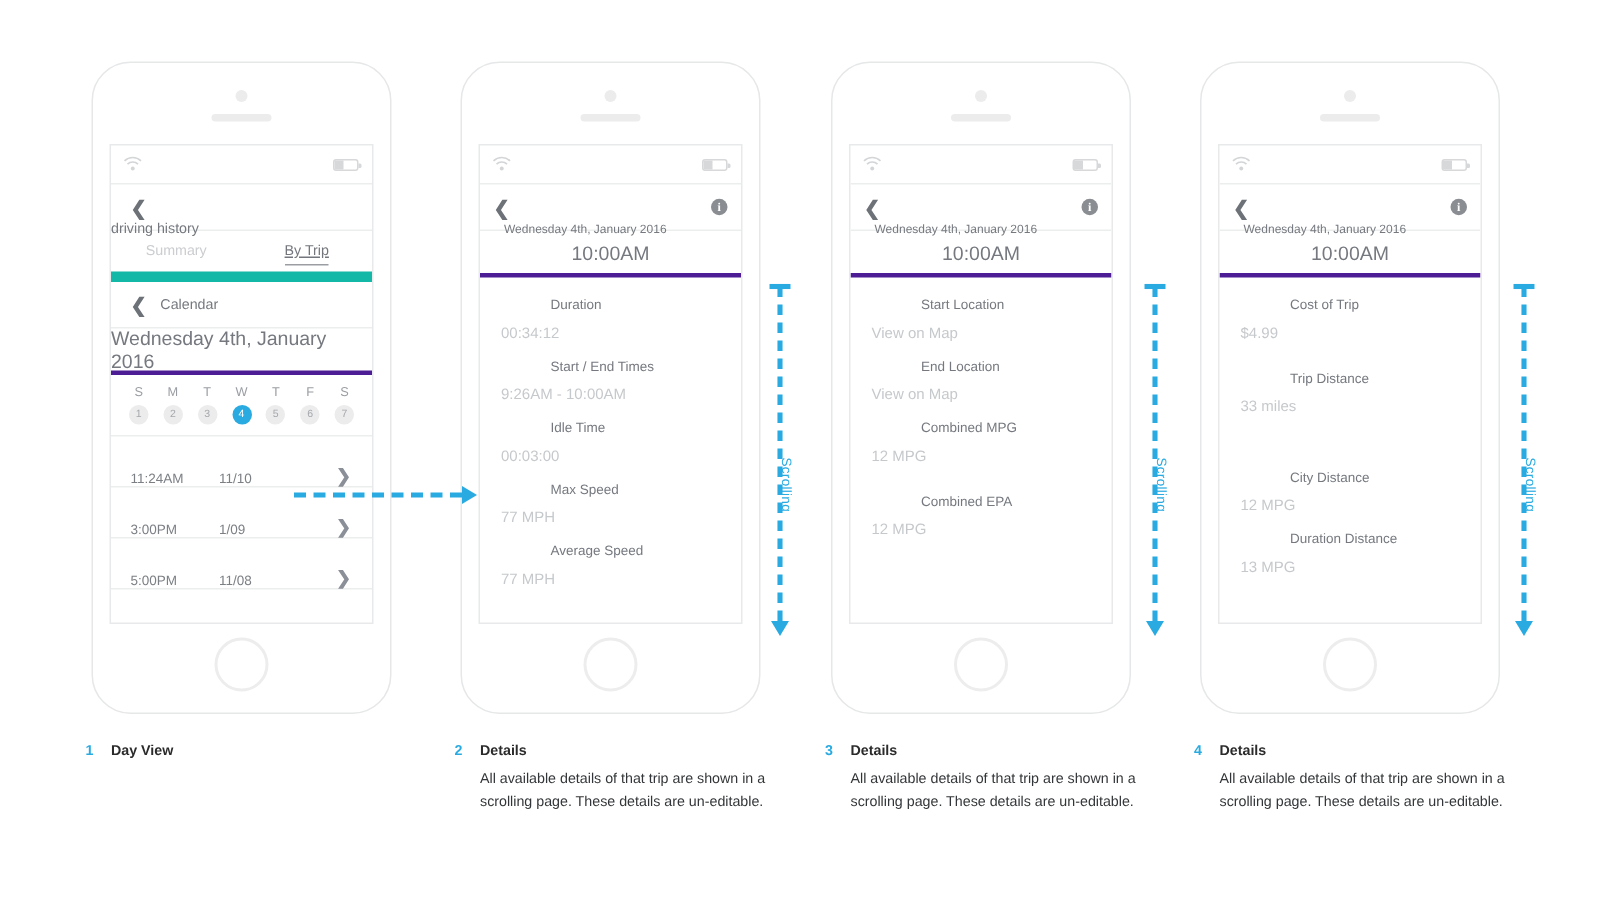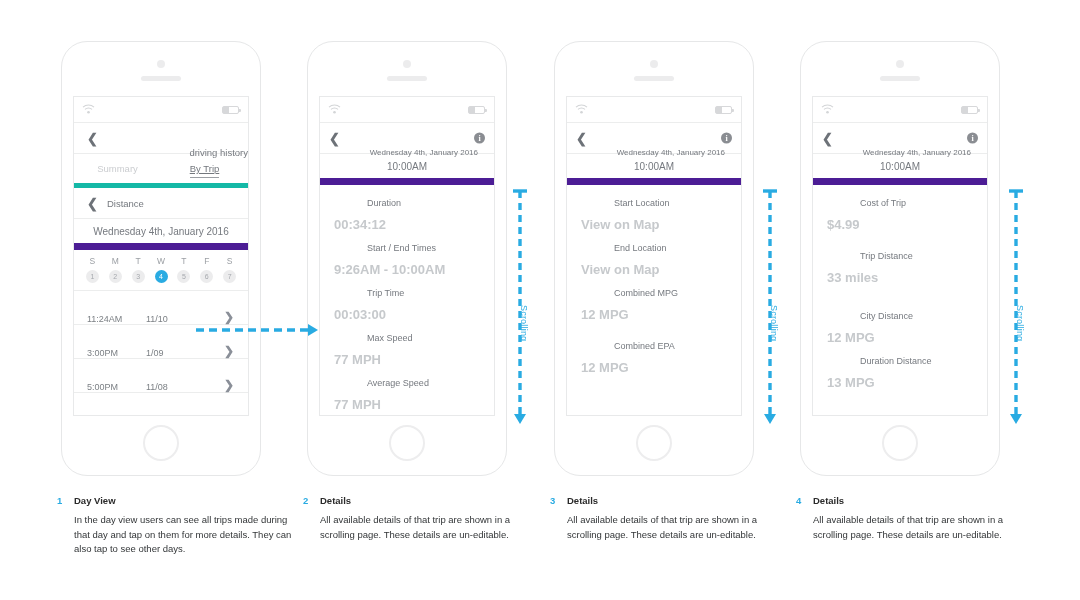--- a/index.html
+++ b/index.html
@@ -79,41 +79,41 @@
     border-bottom: 1px solid #eceded;
     display: flex; align-items: center;
     position: relative;
   }
   .chevron-left {
     font-size: 13px; color: #6d7278;
     font-weight: bold;
     line-height: 1;
   }
   .nav-title {
-    flex: 1; text-align: right;
+    flex: 1; text-align: left;
     font-size: 9.5px; color: #75797f; margin-top: 28px;
   }
   .nav1 .chevron-left { position: absolute; left: 13px; }
   .nav-date .chevron-left { position: absolute; left: 9px; }
   .nav-date .nav-title { font-size: 8px; padding: 0 16px; }
   .info-icon {
     position: absolute; right: 9px; top: 50%;
     transform: translateY(-50%);
     width: 11px; height: 11px; border-radius: 50%;
     background: #8a8d92;
     color: #fff; font-size: 8px; font-weight: bold;
     font-family: "Liberation Serif", serif;
     display: flex; align-items: center; justify-content: center;
     line-height: 1;
   }
 
   
   .tabs {
     height: 34px;
-    border-bottom: 5px solid #14b8a6;
+    border-bottom: 7px solid #14b8a6;
     display: flex; align-items: center;
   }
   .tab { flex: 1; text-align: center; font-size: 9.5px; }
   .tab.inactive { color: #cbcdd0; }
   .tab.active { color: #73777d; }
   .tab.active .tab-label {
     border-bottom: 1.2px solid #9a9ea3;
     padding-bottom: 3px;
     text-decoration: underline;
   }
@@ -123,23 +123,23 @@
     height: 31px;
     border-bottom: 1px solid #eceded;
     display: flex; align-items: center;
     padding-left: 13px;
   }
   .calrow .chevron-left { margin-right: 9px; }
   .calrow-label { font-size: 9.5px; color: #75797f; }
 
   .date-strip {
     height: 31px;
-    border-bottom: 7px solid #4c1d95;
+    border-bottom: 3px solid #4c1d95;
     display: flex; align-items: center; justify-content: center;
-    font-size: 10px; color: #75797f;
+    font-size: 13px; color: #75797f;
   }
 
   
   .weekpick {
     padding: 6px 7px 7px;
     border-bottom: 1px solid #eceded;
   }
   .wk-letters, .wk-nums { display: flex; }
   .wk-letters div, .wk-nums div {
     flex: 1; text-align: center;
@@ -171,23 +171,22 @@
   .trip-blank { height: 20px; }
 
   
   .detail-list { padding: 13px 0 0 14px; }
   .d-label {
     font-size: 9px; color: #75797f;
     margin-bottom: 9px;
     padding-left: 33px;
   }
   .d-value {
-    font-size: 13px; color: #c6c9cc;
+    font-size: 10px; color: #c6c9cc;
     margin-bottom: 11px;
-    font-weight: bold;
   }
 
   
   .h-arrow { position: absolute; }
   .scroll-anno { position: absolute; }
   .scroll-label {
     position: absolute;
     font-size: 9px; color: #29abe2;
     writing-mode: vertical-rl;
     letter-spacing: 0.2px;
@@ -235,21 +234,21 @@
       <div class="tab inactive">
         <span class="tab-label">Summary</span>
       </div>
       <div class="tab active">
         <span class="tab-label">By Trip</span>
       </div>
     </div>
 
     <div class="calrow">
       <span class="chevron-left">❮</span>
-      <span class="calrow-label">Distance</span>
+      <span class="calrow-label">Calendar</span>
     </div>
 
     <div class="date-strip">Wednesday 4th, January 2016</div>
 
     <div class="weekpick">
       <div class="wk-letters">
         <div>S</div>
         <div>M</div>
         <div>T</div>
         <div>W</div>
@@ -304,21 +303,21 @@
       <span class="chevron-left">❮</span>
       <span class="nav-title">Wednesday 4th, January 2016</span>
       <span class="info-icon">i</span>
     </div>
     <div class="date-strip">10:00AM</div>
     <div class="detail-list">
       <div class="d-label">Duration</div>
       <div class="d-value">00:34:12</div>
       <div class="d-label">Start / End Times</div>
       <div class="d-value">9:26AM - 10:00AM</div>
-      <div class="d-label">Trip Time</div>
+      <div class="d-label">Idle Time</div>
       <div class="d-value">00:03:00</div>
       <div class="d-label">Max Speed</div>
       <div class="d-value">77 MPH</div>
       <div class="d-label">Average Speed</div>
       <div class="d-value">77 MPH</div>
     </div>
   </div>
 </div>
 
 <div class="phone" style="left:554px; top:41px;">
@@ -369,21 +368,21 @@
     <div class="navbar nav-date">
       <span class="chevron-left">❮</span>
       <span class="nav-title">Wednesday 4th, January 2016</span>
       <span class="info-icon">i</span>
     </div>
     <div class="date-strip">10:00AM</div>
     <div class="detail-list">
       <div class="d-label">Cost of Trip</div>
       <div class="d-value" style="margin-bottom:19px;">$4.99</div>
       <div class="d-label">Trip Distance</div>
-      <div class="d-value" style="margin-bottom:26px;">33 miles</div>
+      <div class="d-value" style="margin-bottom:36px;">33 miles</div>
       <div class="d-label">City Distance</div>
       <div class="d-value">12 MPG</div>
       <div class="d-label">Duration Distance</div>
       <div class="d-value">13 MPG</div>
     </div>
   </div>
 </div>
 
 <svg class="h-arrow" style="left:196px; top:320px;" width="125" height="20">
   <line x1="0" y1="10" x2="112" y2="10" stroke="#29abe2" stroke-width="3.4" stroke-dasharray="8,5"></line>
@@ -409,21 +408,20 @@
   <line x1="10" y1="3" x2="10" y2="226" stroke="#29abe2" stroke-width="3.4" stroke-dasharray="7,5"></line>
   <polygon points="4,226 16,226 10,236" fill="#29abe2"></polygon>
 </svg>
 <span class="scroll-label" style="left:1015px; top:305px;">Scrolling</span>
 
 <div class="caption" style="left:57px; top:495px;">
   <div class="cap-head">
     <span class="cap-num">1</span>
     <span class="cap-title">Day View</span>
   </div>
-  <div class="cap-body">In the day view users can see all trips made during that day and tap on them for more details. They can also tap to see other days.</div>
 </div>
 
 <div class="caption" style="left:303px; top:495px;">
   <div class="cap-head">
     <span class="cap-num">2</span>
     <span class="cap-title">Details</span>
   </div>
   <div class="cap-body">All available details of that trip are shown in a scrolling page. These details are un-editable.</div>
 </div>
 

